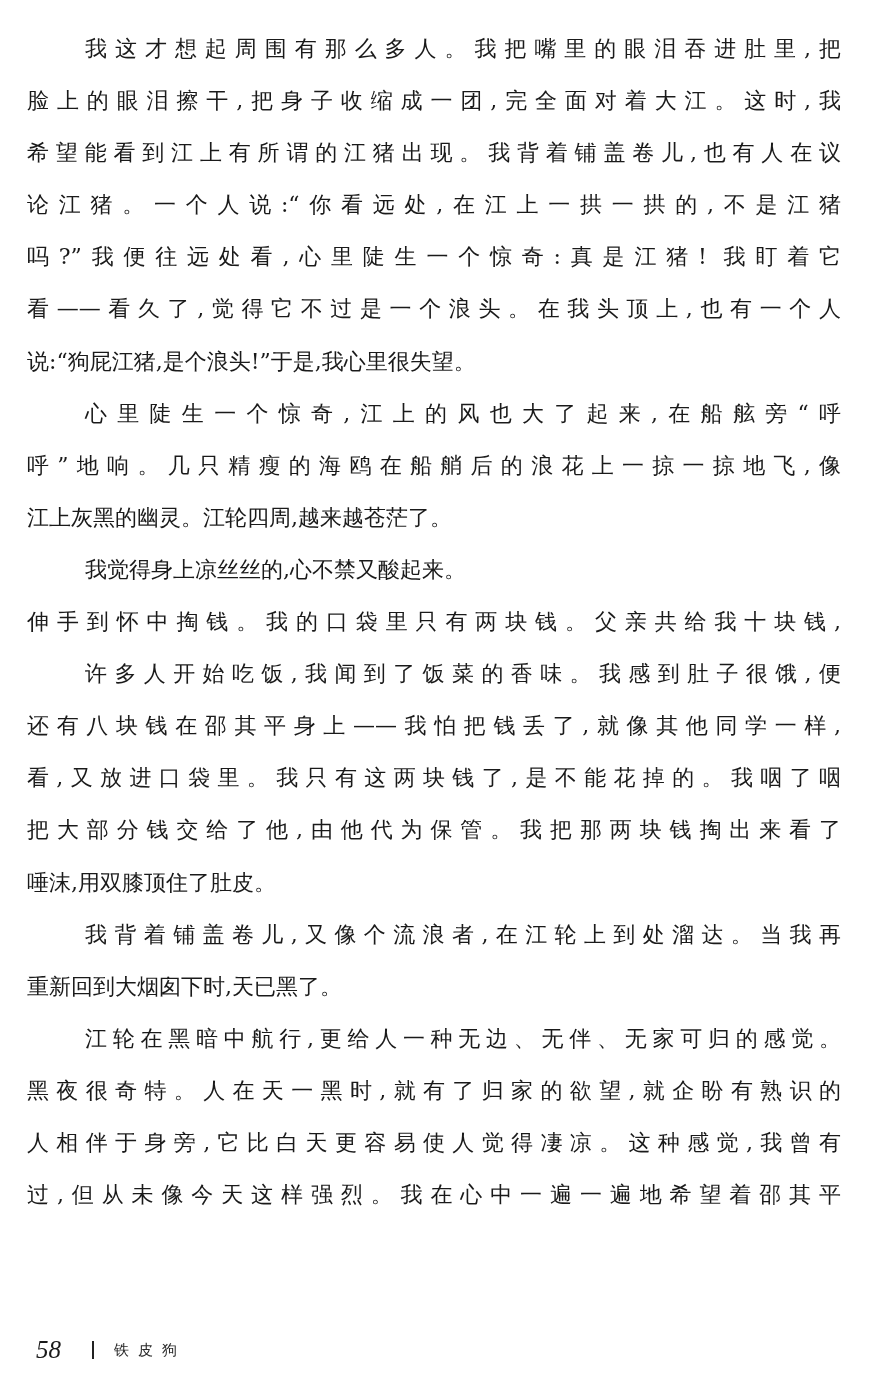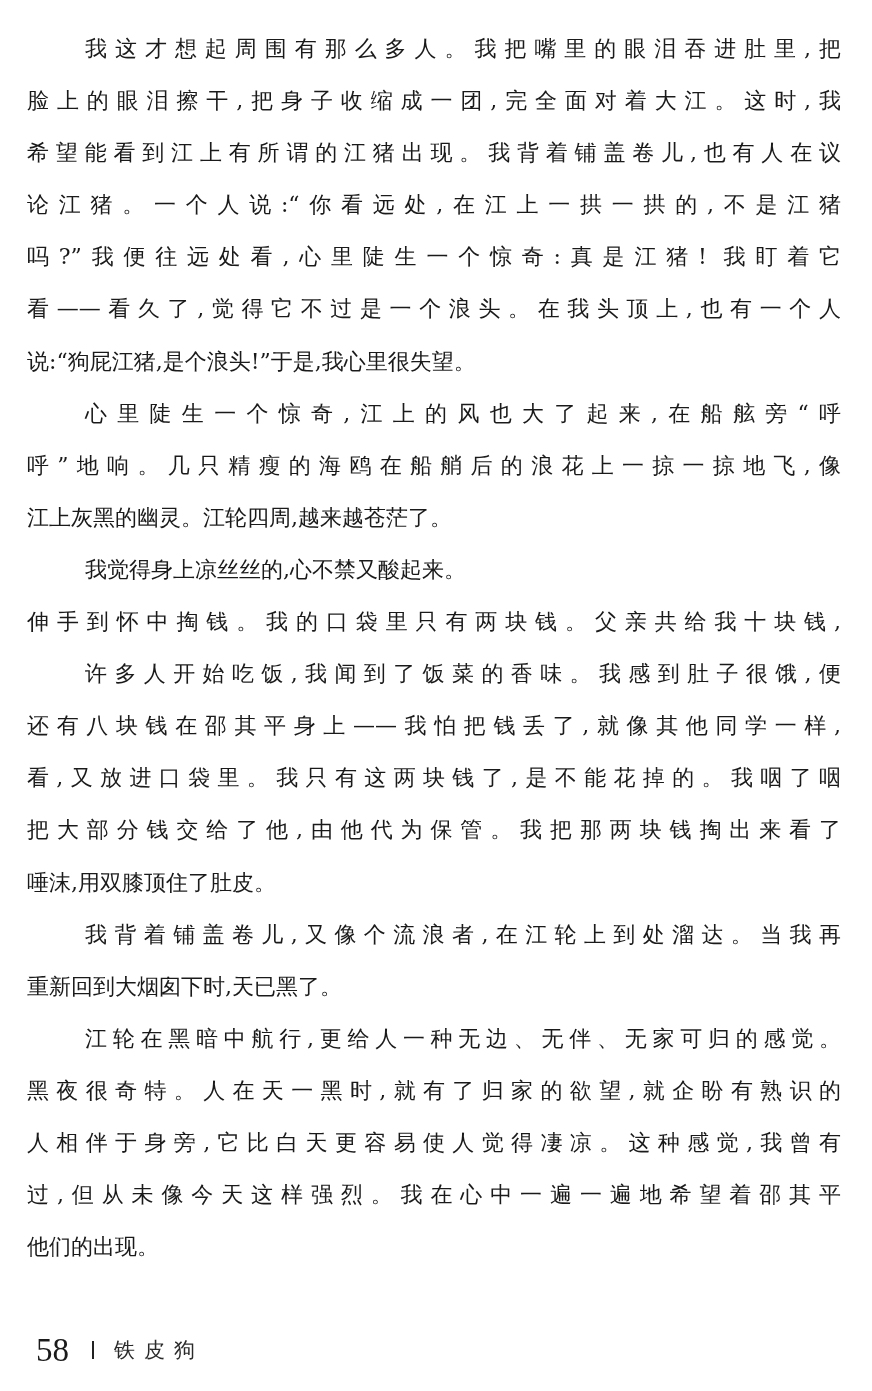--- a/index.html
+++ b/index.html
@@ -40,33 +40,34 @@
   .footer {
     position: absolute;
     left: 36px;
     top: 1330px;
     height: 40px;
     display: flex;
     align-items: center;
   }
   .page-number {
     font-family: "Liberation Serif", "DejaVu Serif", serif;
-    font-size: 33px;
+    font-style: italic;
+    font-size: 25px;
     color: #1a1a1a;
     width: 56px;
   }
   .footer-divider {
     width: 2px;
     height: 18px;
     background: #222;
     margin-right: 20px;
   }
   .book-title {
     font-family: "DejaVu Sans", "Liberation Sans", sans-serif;
-    font-size: 21px;
+    font-size: 15px;
     letter-spacing: 9px;
     color: #2a2a2a;
   }
 </style>
 </head>
 <body>
 
 <div class="page-body">
 
   <div class="paragraph">
@@ -101,21 +102,20 @@
   <div class="paragraph">
     <div class="line indent">我背着铺盖卷儿,又像个流浪者,在江轮上到处溜达。当我再</div>
     <div class="line last">重新回到大烟囱下时,天已黑了。</div>
   </div>
 
   <div class="paragraph">
     <div class="line indent">江轮在黑暗中航行,更给人一种无边、无伴、无家可归的感觉。</div>
     <div class="line">黑夜很奇特。人在天一黑时,就有了归家的欲望,就企盼有熟识的</div>
     <div class="line">人相伴于身旁,它比白天更容易使人觉得凄凉。这种感觉,我曾有</div>
     <div class="line">过,但从未像今天这样强烈。我在心中一遍一遍地希望着邵其平</div>
-    <div class="line last">他们的出现。</div>
   </div>
 
 </div>
 
 <div class="footer">
   <span class="page-number">58</span>
   <span class="footer-divider"></span>
   <span class="book-title">铁皮狗</span>
 </div>
 

